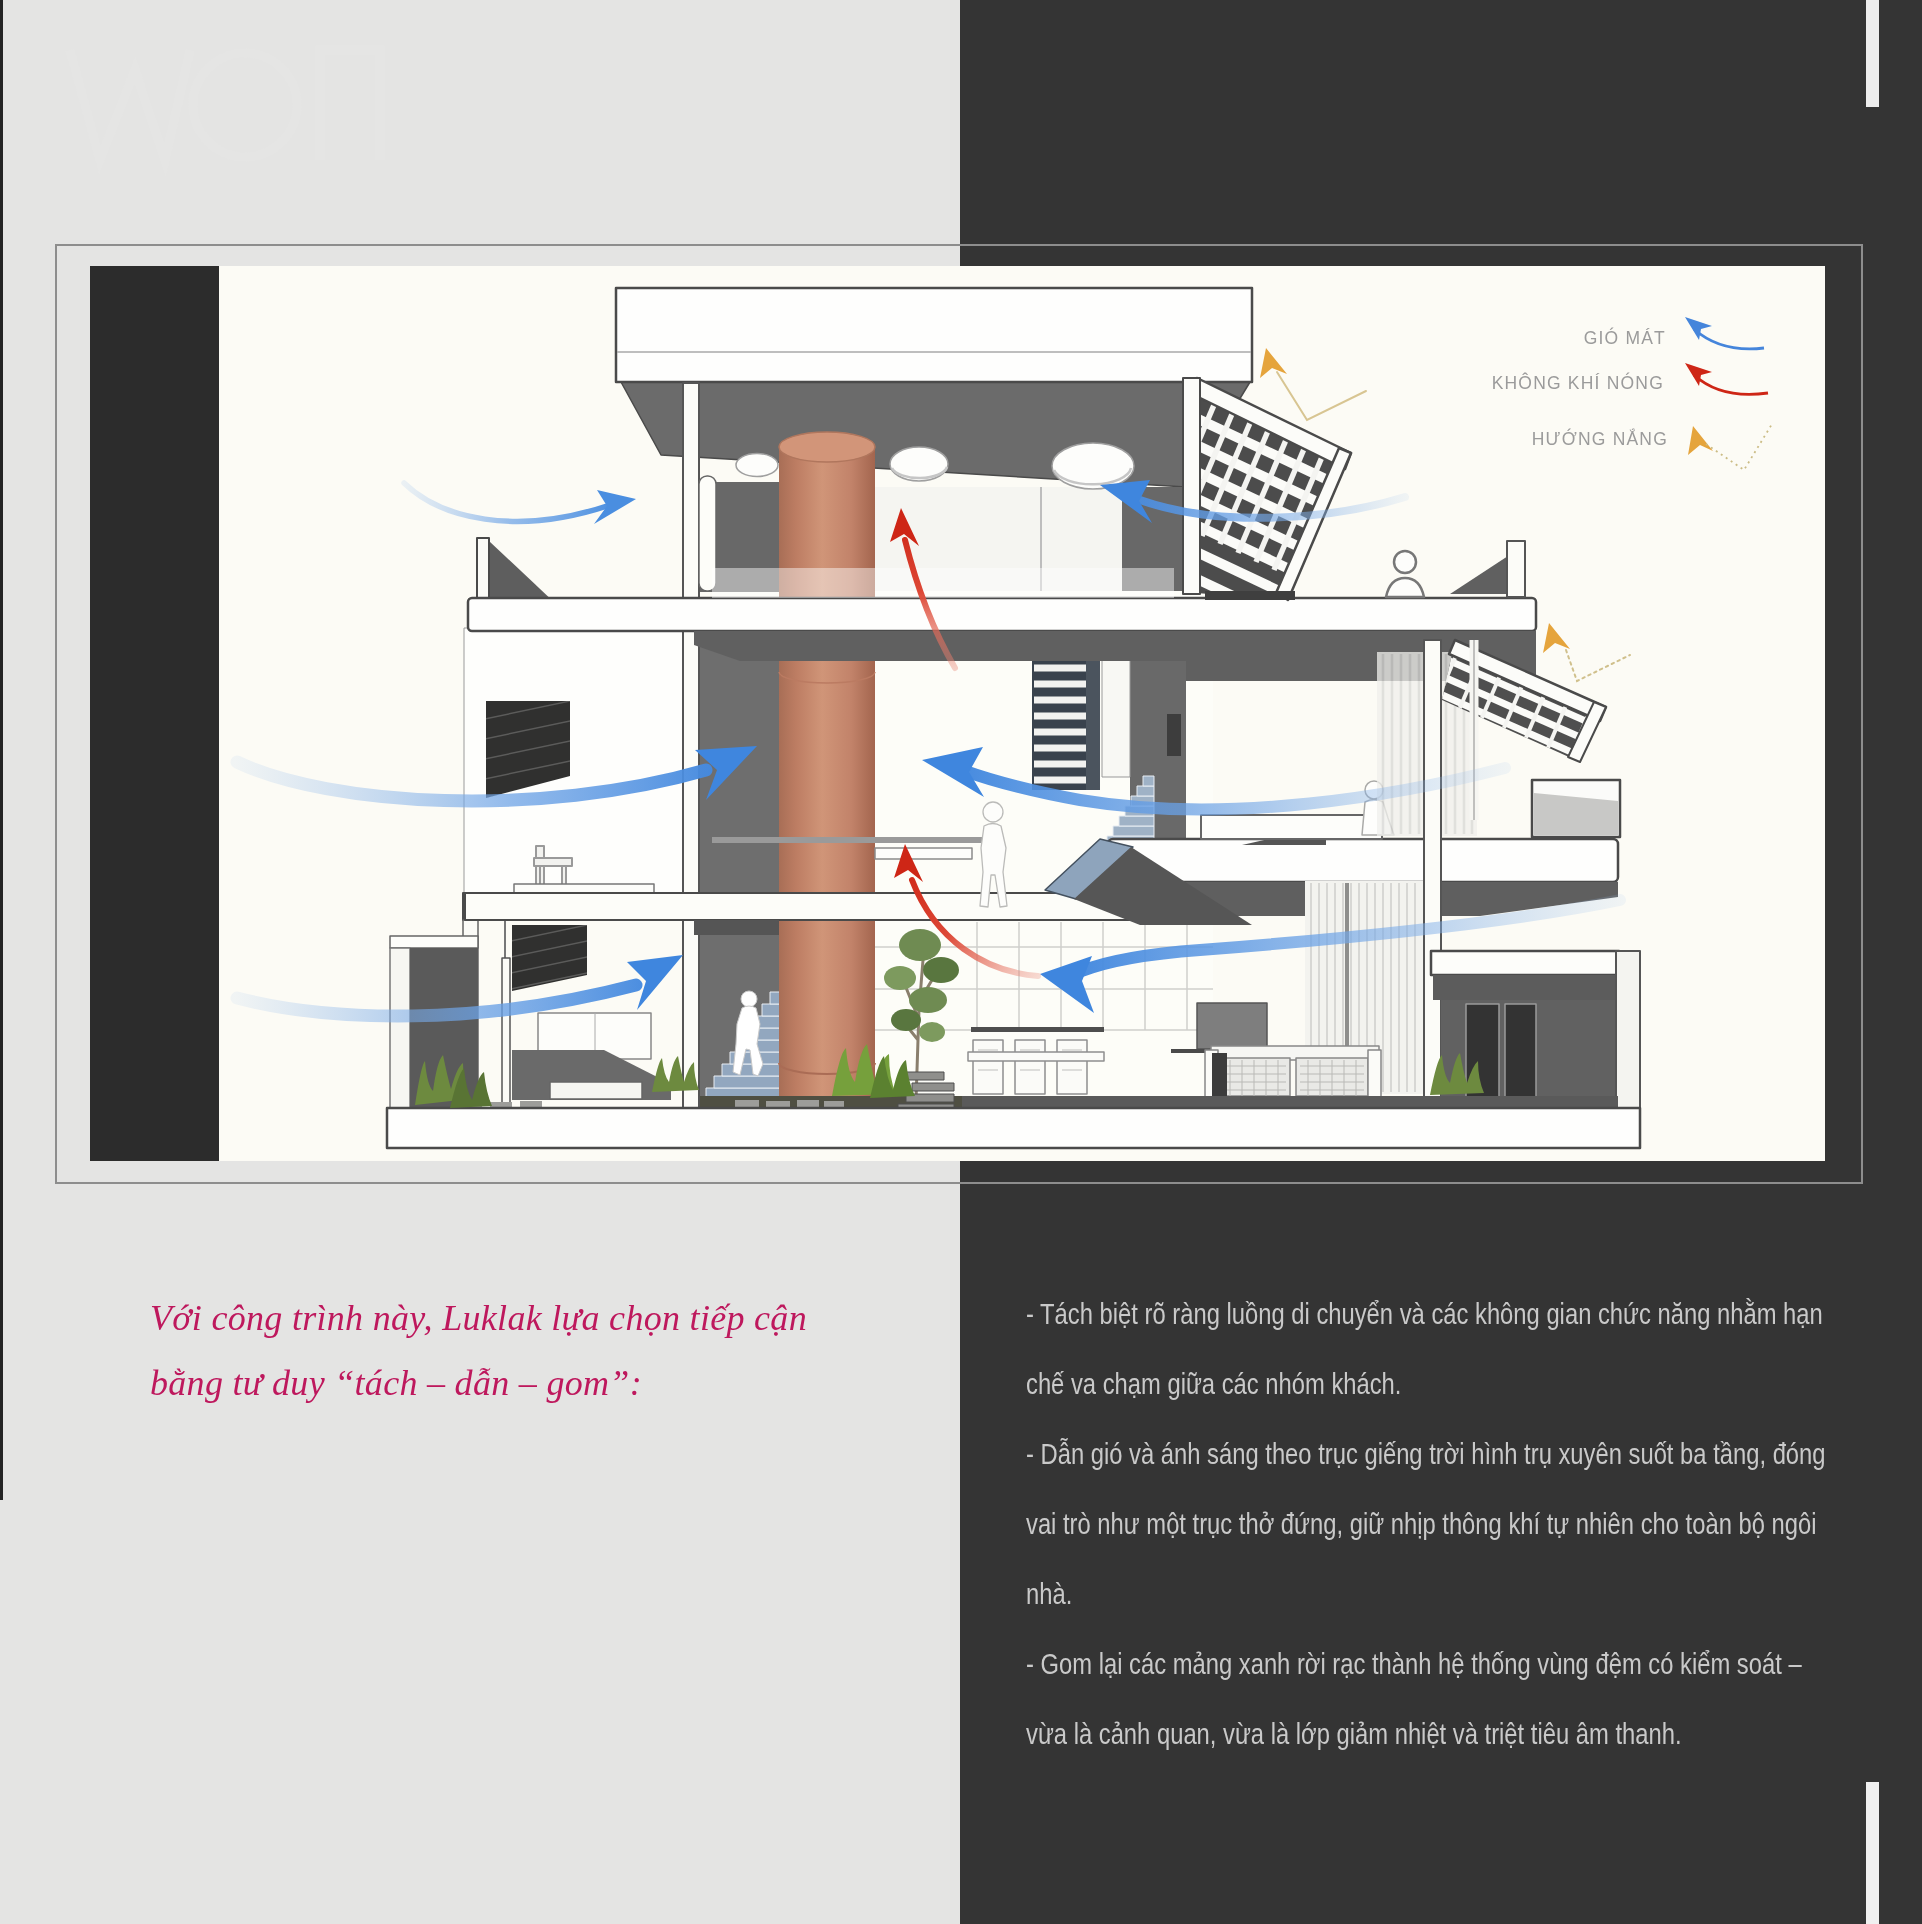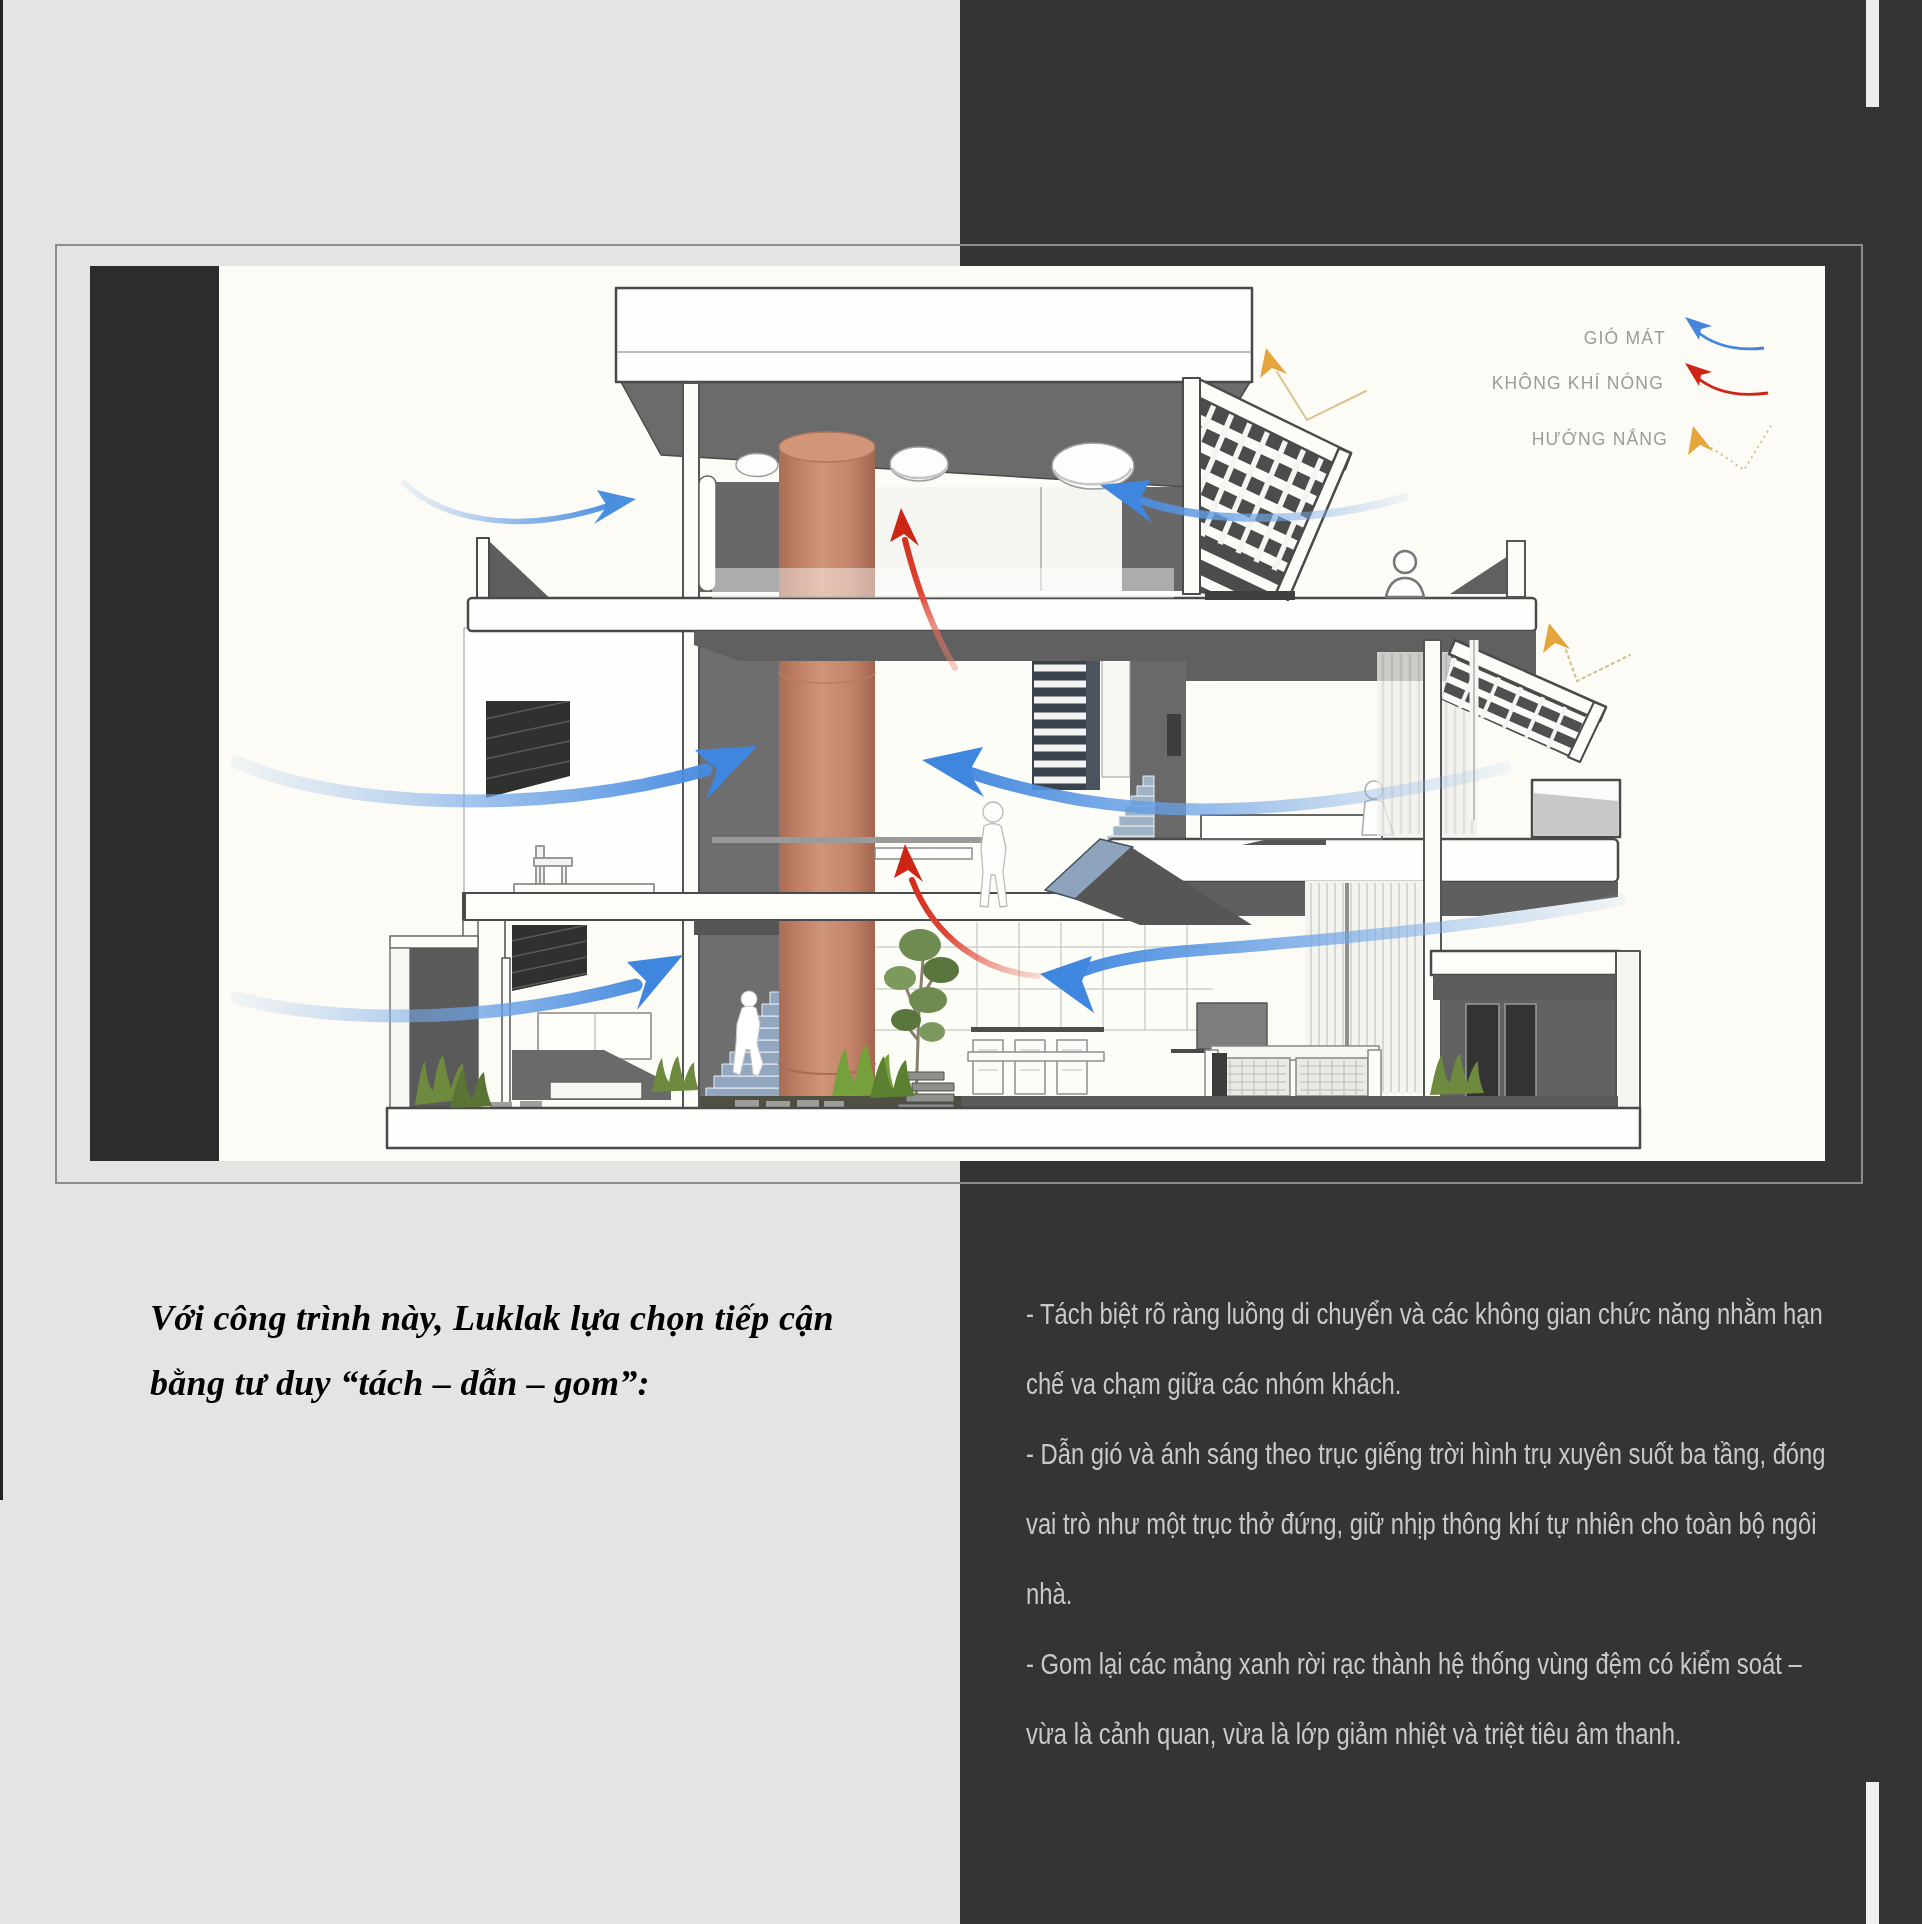--- a/index.html
+++ b/index.html
@@ -552,21 +552,21 @@
     <polygon points="1685,317 1699,340 1701,329 1712,326" fill="#4585db"></polygon>
 
     <path d="M1694,375 C1714,393 1740,397 1768,393" fill="none" stroke="#ce2616" stroke-width="2.8"></path>
     <polygon points="1685,363 1699,386 1701,375 1712,372" fill="#ce2616"></polygon>
 
     <polygon points="1693,426 1688,455 1700,445 1713,451" fill="#e5a43c"></polygon>
     <path d="M1706,444 L1744,470 L1772,424" fill="none" stroke="#cbbc85" stroke-width="1.8" stroke-dasharray="2,4"></path>
   </g>
 </svg>
 
-<div class="abs" style="left:150px;top:1286px;width:780px;font-family:'Liberation Serif',serif;font-style:italic;font-weight:bold;font-size:36px;line-height:65px;color:#000000;letter-spacing:0.3px;">
+<div class="abs" style="left:150px;top:1286px;width:780px;font-family:'Liberation Serif',serif;font-style:italic;font-weight:normal;font-size:36px;line-height:65px;color:#be185d;letter-spacing:0.3px;">
 Với công trình này, Luklak lựa chọn tiếp cận<br>bằng tư duy “tách – dẫn – gom”:
 </div>
 
 <div class="abs" style="left:1026px;top:1279px;width:980px;font-size:29px;line-height:70px;color:#c9c9c9;transform:scaleX(0.82);transform-origin:left top;white-space:nowrap;">
 - Tách biệt rõ ràng luồng di chuyển và các không gian chức năng nhằm hạn<br>
 chế va chạm giữa các nhóm khách.<br>
 - Dẫn gió và ánh sáng theo trục giếng trời hình trụ xuyên suốt ba tầng, đóng<br>
 vai trò như một trục thở đứng, giữ nhịp thông khí tự nhiên cho toàn bộ ngôi<br>
 nhà.<br>
 - Gom lại các mảng xanh rời rạc thành hệ thống vùng đệm có kiểm soát –<br>

